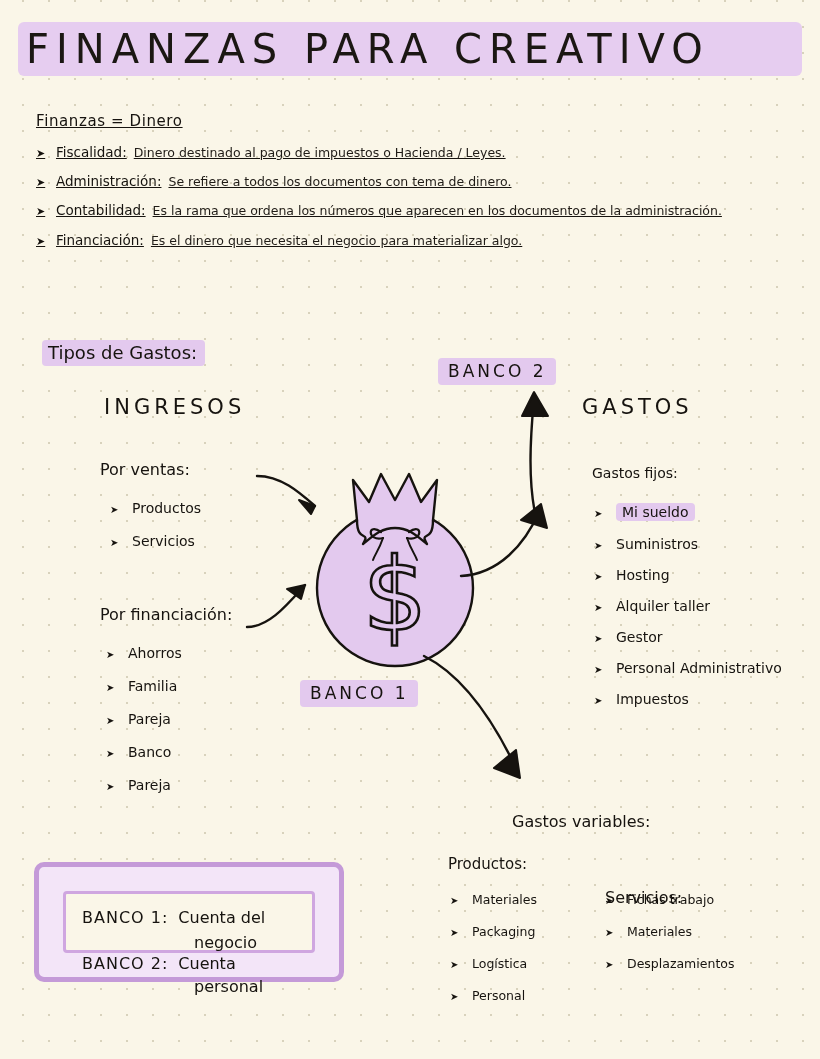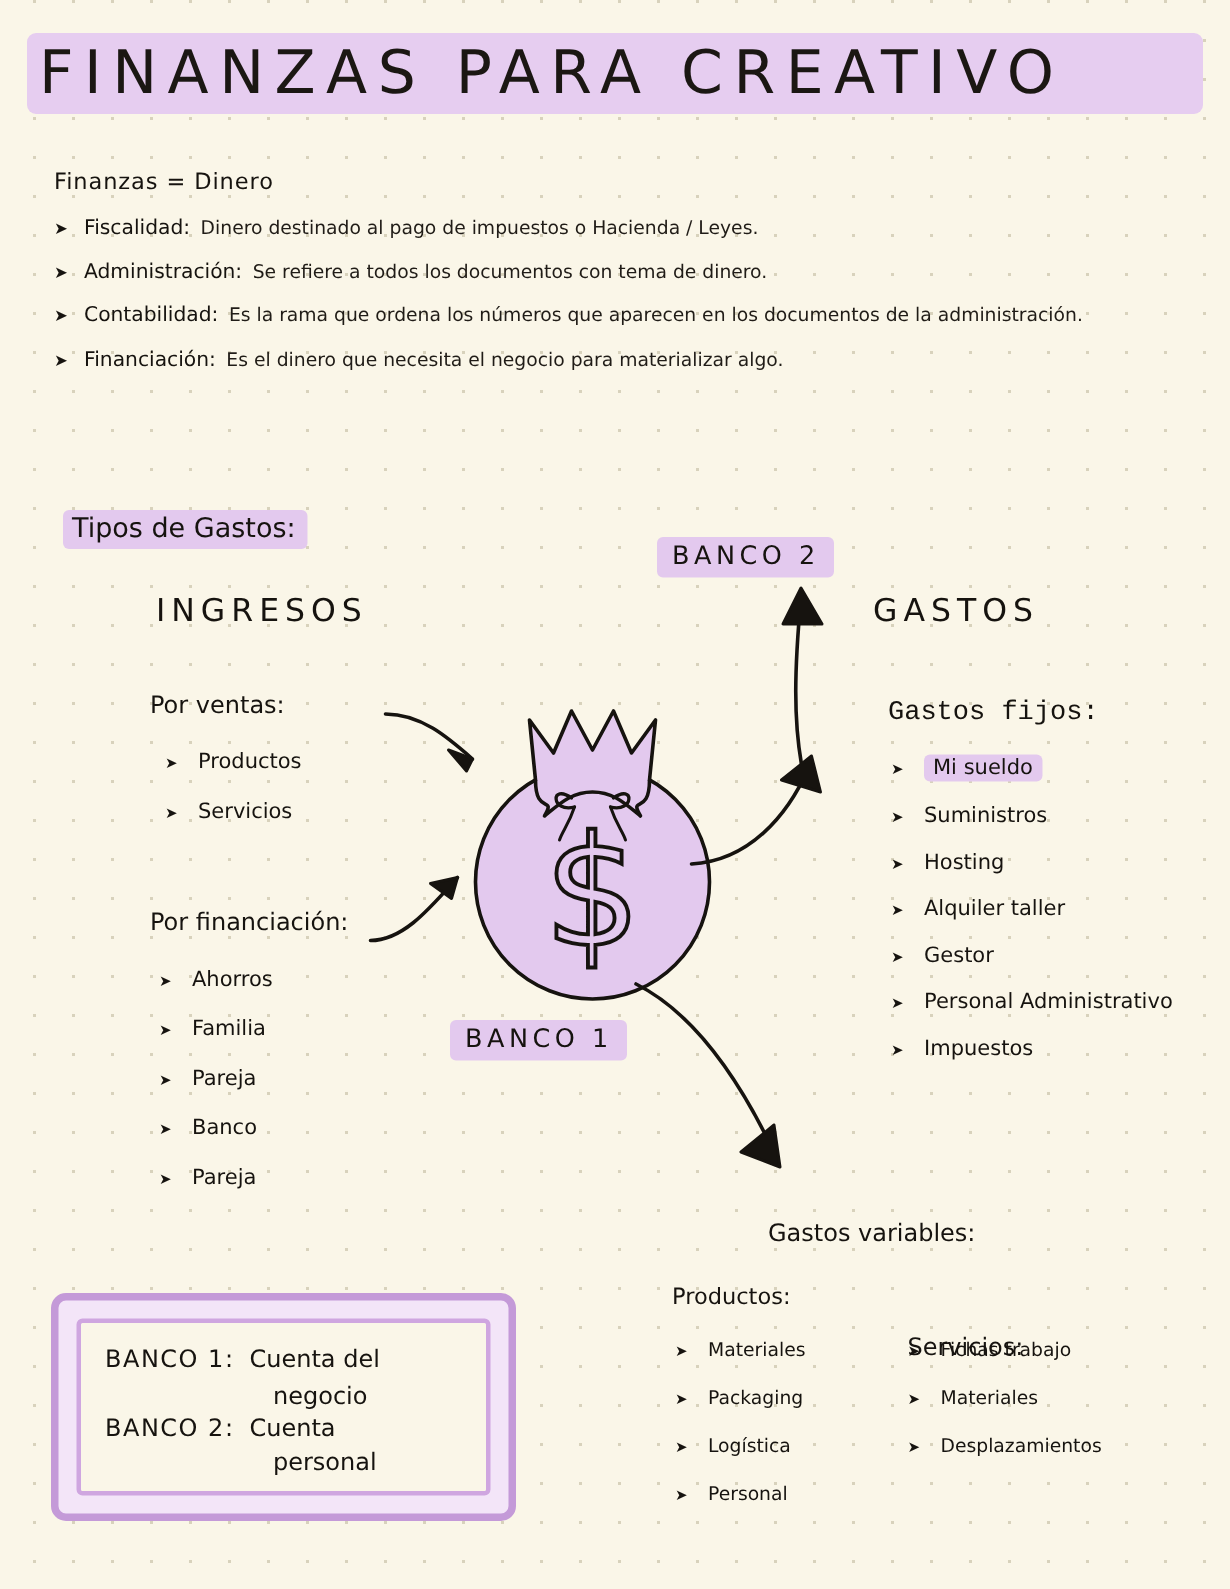--- a/index.html
+++ b/index.html
@@ -52,20 +52,21 @@
     color: #1b1713;
     white-space: nowrap;
   }
 
   
   #intro {
     position: absolute;
     left: 36px;
     top: 112px;
     width: 770px;
+    text-decoration: underline;
   }
   #intro .eq {
     font-size: 15px;
     letter-spacing: .6px;
     margin-bottom: 14px;
   }
   .bullet-row {
     display: flex;
     align-items: baseline;
     margin-bottom: 13px;
@@ -146,22 +147,21 @@
     width: 22px;
     flex: 0 0 22px;
     font-size: 10px;
   }
 
   
   #gastos-fijos-title {
     position: absolute;
     left: 592px;
     top: 465px;
-    font-size: 18px;
-    font-family: Liberation Mono, monospace;
+    font-size: 14px;
   }
   #gastos-fijos-list {
     position: absolute;
     left: 594px;
     top: 503px;
   }
   #gastos-fijos-list .li {
     margin-bottom: 15px;
   }
 
@@ -230,26 +230,26 @@
     position: absolute;
     overflow: visible;
   }
 
   
   #legend {
     position: absolute;
     left: 34px;
     top: 862px;
     width: 310px;
-    height: 152px;
+    height: 120px;
     border: 5px solid #c49ad8;
     border-radius: 10px;
     background-color: #f3e5f8;
     box-sizing: border-box;
-    padding: 12px;
+    padding: 24px;
   }
   #legend-inner {
     width: 100%;
     height: 100%;
     border: 3px solid #cfa6e0;
     border-radius: 4px;
     box-sizing: border-box;
     background: #faf6e8;
     padding: 14px 14px 0 16px;
   }

